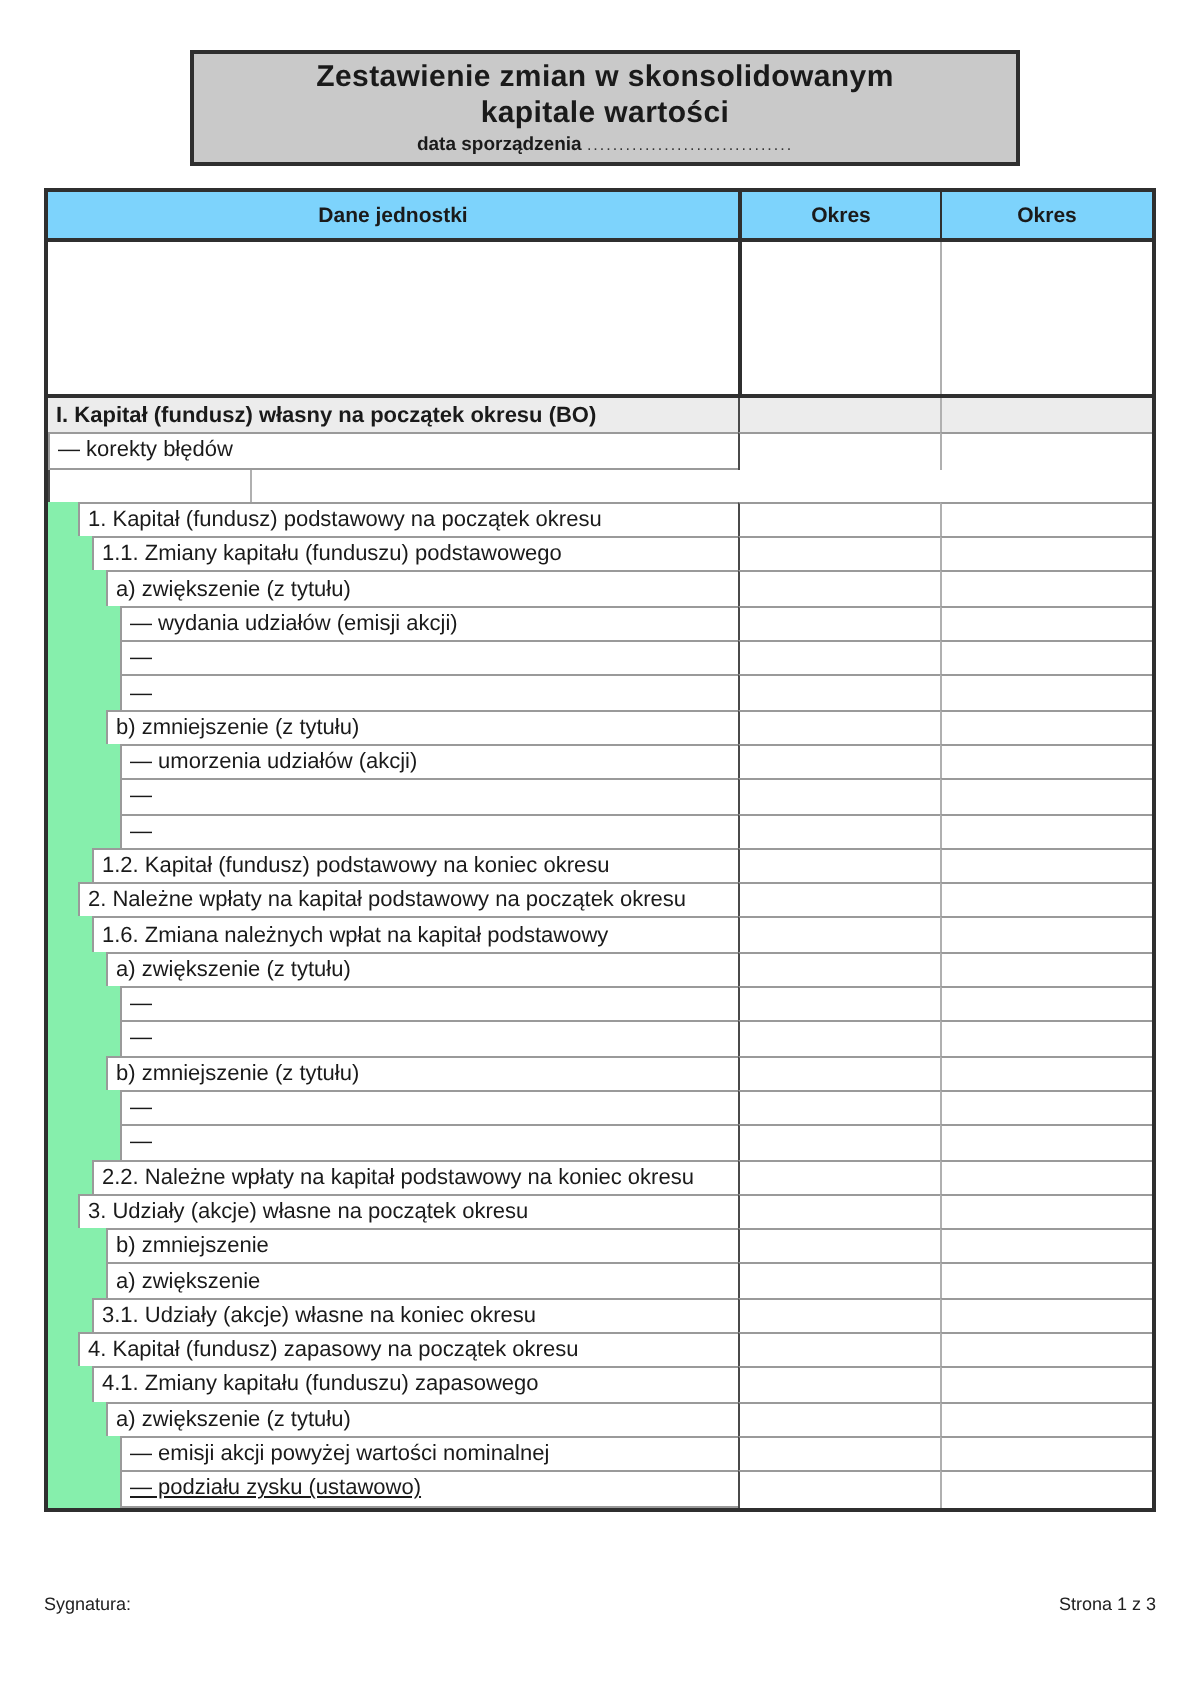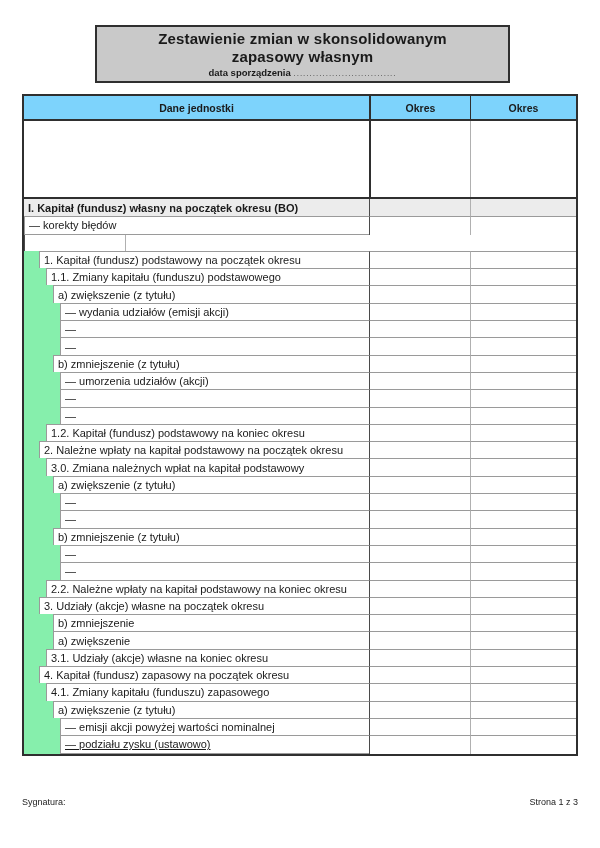--- a/index.html
+++ b/index.html
@@ -63,21 +63,21 @@
   .footer .left{position:absolute;left:0;top:0;}
   .footer .right{position:absolute;right:0;top:0;}
 </style>
 </head>
 <body>
 
 <div class="page">
 
   <div class="title-box">
     <div class="title-line">Zestawienie zmian w skonsolidowanym</div>
-    <div class="title-line">zapasowy własnym</div>
+    <div class="title-line">kapitale wartości</div>
     <div class="date-line">
       <span>data sporządzenia</span>
       <span class="date-dots">................................</span>
     </div>
   </div>
 
   <div class="grid">
 
     <div class="trow hdr">
       <div class="hcell c0">Dane jednostki</div>
@@ -189,21 +189,21 @@
         </div>
         <div class="row">
           <div class="label-area">
             <div class="label-box" style="left: 15px;">2. Należne wpłaty na kapitał podstawowy na początek okresu</div>
           </div>
           <div class="cell c1"></div>
           <div class="cell c2"></div>
         </div>
         <div class="row">
           <div class="label-area">
-            <div class="label-box" style="left: 22px;">3.0. Zmiana należnych wpłat na kapitał podstawowy</div>
+            <div class="label-box" style="left: 22px;">1.6. Zmiana należnych wpłat na kapitał podstawowy</div>
           </div>
           <div class="cell c1"></div>
           <div class="cell c2"></div>
         </div>
         <div class="row">
           <div class="label-area">
             <div class="label-box" style="left: 29px;">a) zwiększenie (z tytułu)</div>
           </div>
           <div class="cell c1"></div>
           <div class="cell c2"></div>

